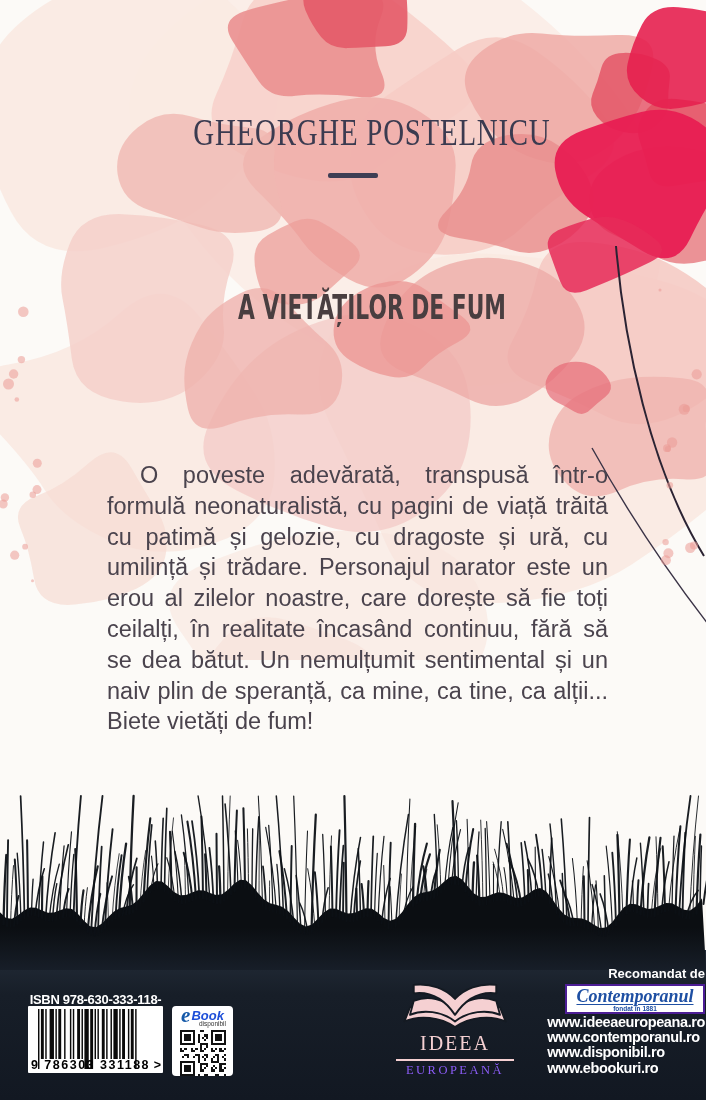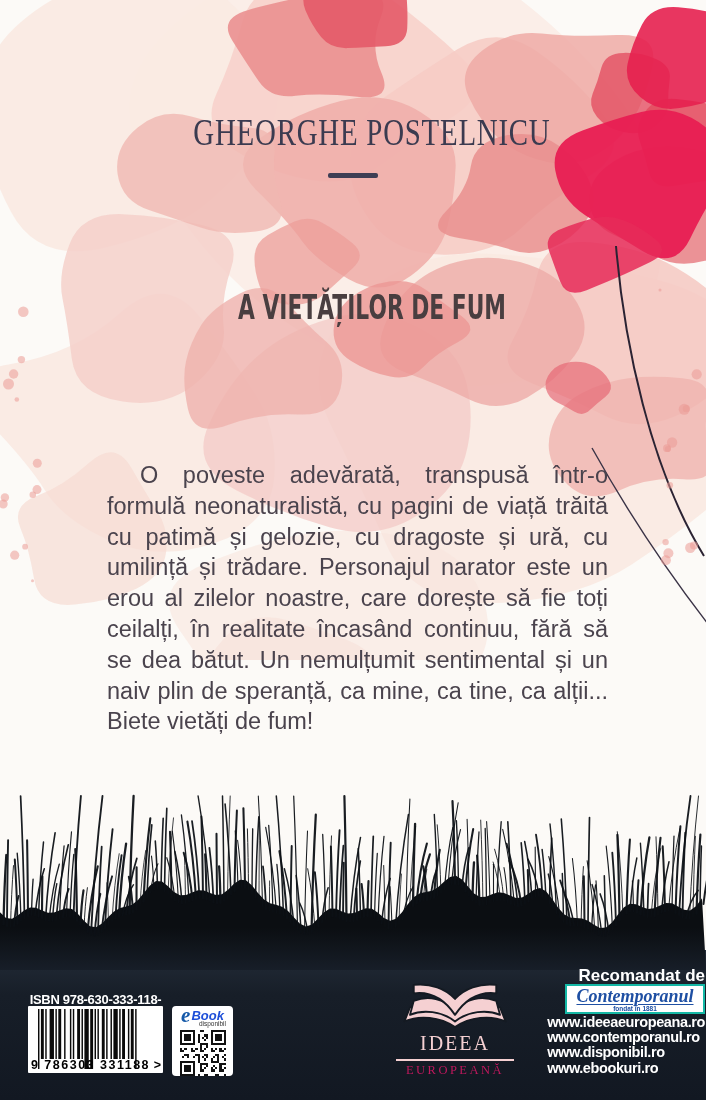--- a/index.html
+++ b/index.html
@@ -35,23 +35,23 @@
   .eb-e{font-family:"Liberation Serif",serif;font-style:italic;font-weight:bold;font-size:21px;
         line-height:17px;color:#1559a8;margin-right:1px;}
   .eb-rest{font-size:13px;font-weight:bold;font-style:italic;color:#1d4ed8;margin-top:1px;}
   .eb-sub{font-size:6.5px;color:#333;text-align:right;padding-right:7px;margin-top:-3px;line-height:6px;}
   .qr{display:block;width:46px;height:46px;margin:3px auto 0;}
   .publisher{top:983px;left:393px;width:124px;text-align:center;}
   .bookicon{width:116px;height:45px;display:block;margin:0 auto;}
   .pub1{font-family:"Liberation Serif",serif;font-size:20px;line-height:29px;letter-spacing:2px;
         color:#f5d0d2;margin-top:1px;}
   .pubrule{height:2px;background:#f5d0d2;margin:1px 3px 2px;}
-  .pub2{font-family:"Liberation Serif",serif;font-size:12.5px;letter-spacing:2.5px;color:#be185d;}
-  .recomandat{top:966px;right:39px;font-weight:bold;font-size:17px;color:#fff;}
-  .ctp{top:984px;right:39px;width:140px;height:30px;background:#fff;border:2px solid #14b8a6;
+  .pub2{font-family:"Liberation Serif",serif;font-size:12.5px;letter-spacing:2.5px;color:#8b5cf6;}
+  .recomandat{top:966px;right:39px;font-weight:bold;font-size:13px;color:#fff;}
+  .ctp{top:984px;right:39px;width:140px;height:30px;background:#fff;border:2px solid #4c1d95;
        box-sizing:border-box;text-align:center;}
   .ctp-name{font-family:"Liberation Serif",serif;font-style:italic;font-weight:bold;font-size:18px;
             line-height:18px;color:#1e4fa3;margin-top:1px;text-decoration:underline;
             text-decoration-thickness:1px;text-underline-offset:2px;}
   .ctp-founded{font-size:6.5px;font-weight:bold;color:#1e4fa3;line-height:7px;}
   .websites{top:1015px;right:39px;color:#fff;font-weight:bold;font-size:14.5px;
             line-height:15.2px;letter-spacing:-.4px;}
 </style>
 </head>
 <body>

